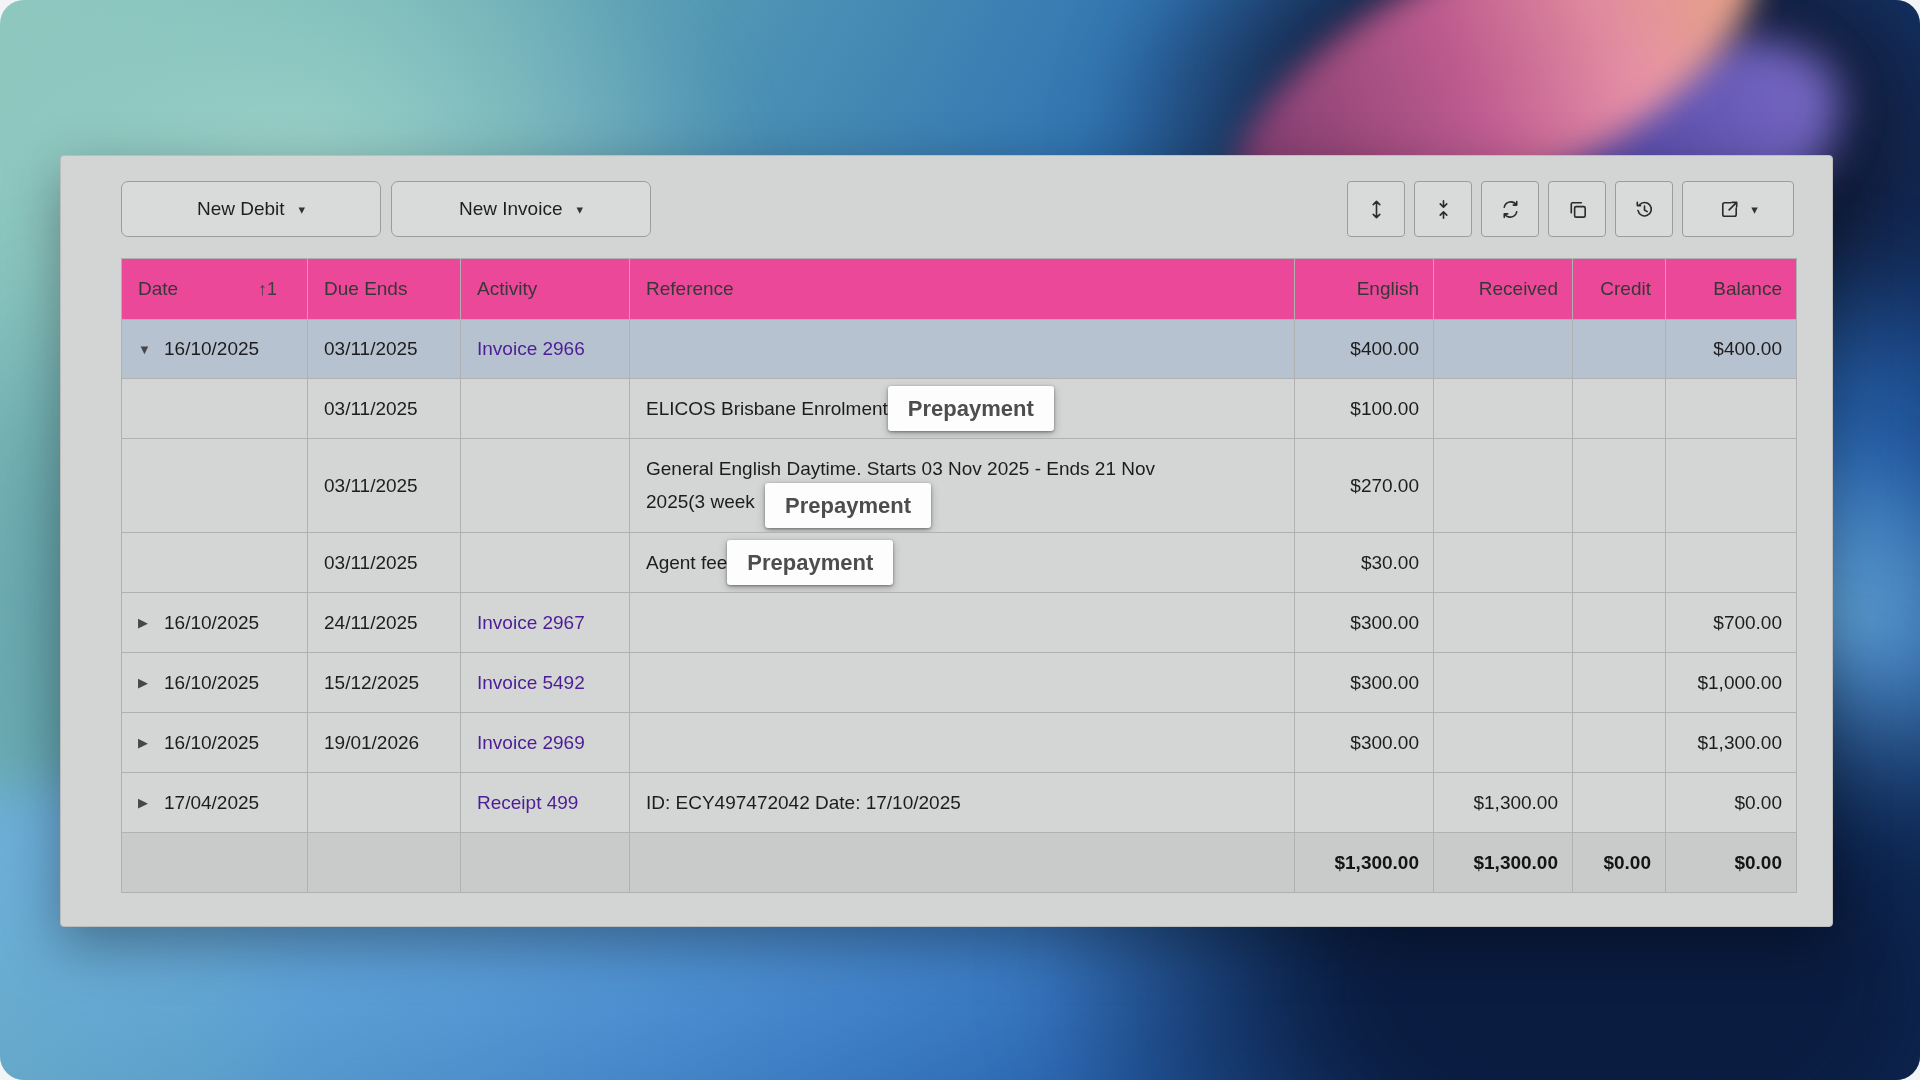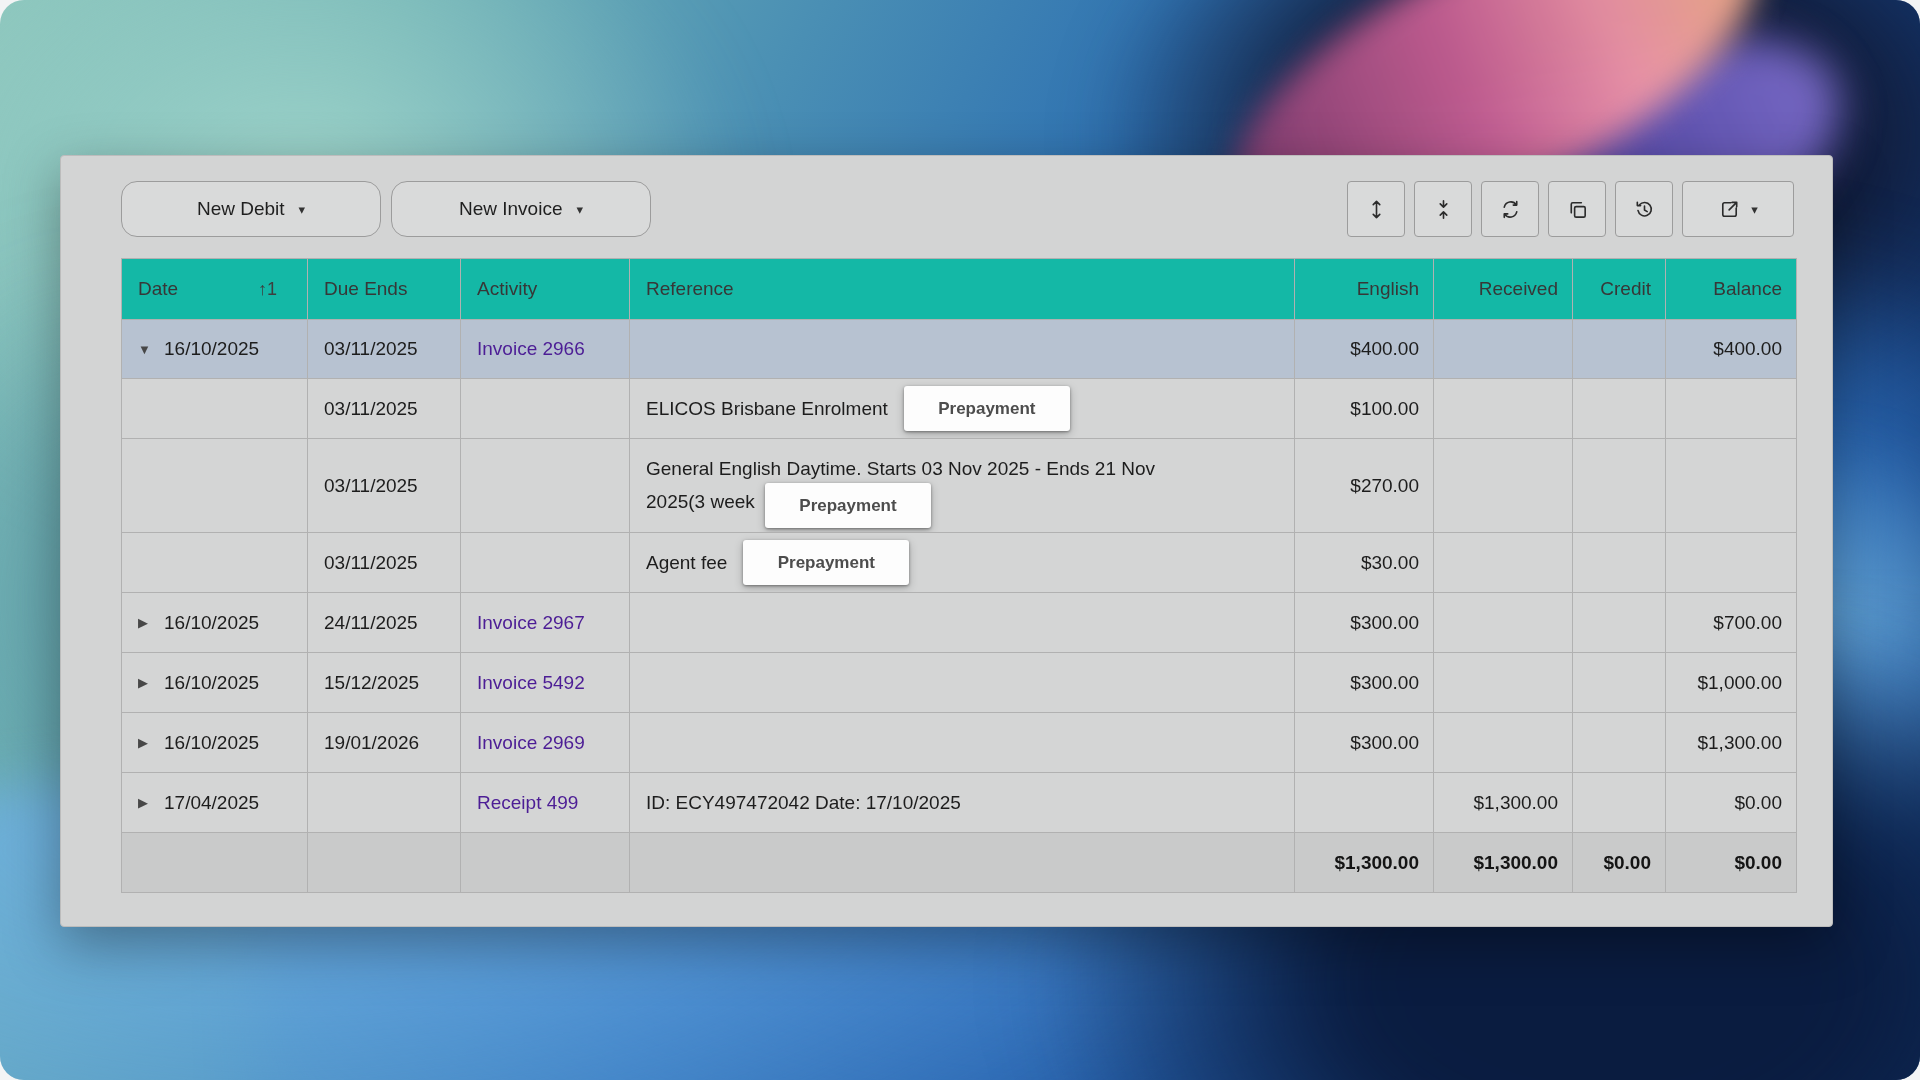--- a/index.html
+++ b/index.html
@@ -34,57 +34,57 @@
   .wl-tealmid { left:-140px; top:240px; width:460px; height:720px; filter:blur(44px);
     background:radial-gradient(closest-side,rgba(92,152,166,.6),rgba(92,152,166,0)); }
 
   
   .panel { position:absolute; left:60px; top:155px; width:1773px; height:772px;
     background:#d3d4d4; border:1px solid #bcbcbc; border-radius:4px;
     box-shadow:0 18px 55px rgba(0,0,0,.35); padding:25px 38px 0 60px; }
 
   
   .toolbar { display:flex; align-items:center; gap:10px; height:56px; }
-  .btn { height:56px; background:#d9dada; border:1px solid #9c9c9c; border-radius:16px;
+  .btn { height:56px; background:#d9dada; border:1px solid #9c9c9c; border-radius:7px;
     font-size:19px; color:#1f1f1f; display:inline-flex; align-items:center; justify-content:center;
     gap:14px; cursor:pointer; font-family:inherit; }
   .btn-debit, .btn-invoice { min-width:260px; }
   .btn-resched { min-width:251px; }
   .caret { font-size:13px; color:#333; line-height:1; }
   .tool-right { margin-left:auto; display:flex; gap:9px; }
   .ibtn { width:58px; height:56px; background:#d9dada; border:1px solid #9c9c9c; border-radius:4px;
     display:inline-flex; align-items:center; justify-content:center; gap:10px; cursor:pointer; }
   .ibtn svg { width:23px; height:23px; stroke:#2b2b2b; fill:none; stroke-width:1.7;
     stroke-linecap:round; stroke-linejoin:round; }
   .ibtn-export { width:112px; }
 
   
   table { margin-top:21px; border-collapse:collapse; table-layout:fixed; width:1675px;
     font-size:19px; color:#1d1d1d; }
   th, td { border:1px solid #b1b1b1; padding:0 16px; vertical-align:middle;
     background:#d4d5d5; overflow:hidden; }
-  th { background:#14b8a6; color:#373737; font-weight:400; text-align:left; }
+  th { background:#ec4899; color:#373737; font-weight:400; text-align:left; }
   .num { text-align:right; padding-right:14px; }
   tr.hd { height:61px; }
   tr.h59 { height:59px; }
   tr.h60 { height:60px; }
   tr.tall { height:94px; }
   tr.sel td { background:#b7c2d1; }
   tr.totals td { background:#c9caca; font-weight:700; color:#141414; }
   .th-date { display:flex; align-items:center; justify-content:space-between; padding-right:14px; }
   .sort { font-size:18px; color:#3e3e3e; }
   .cell-date { display:flex; align-items:center; }
   .exp { width:26px; display:inline-block; font-size:13px; color:#474747; cursor:pointer; flex:0 0 26px; }
   a.act-link { color:#4c1d95; text-decoration:none; cursor:pointer;margin-top:31px; }
   td.c-ref { position:relative; }
-  .ref-flex { display:flex; align-items:center; gap:16px; }
+  .ref-flex { display:flex; align-items:center; }
   .ref-narrow { max-width:520px; line-height:1.7; }
   .badge { display:inline-flex; align-items:center; justify-content:center; min-width:166px;
     height:45px; padding:0 20px; background:#fdfdfd; color:#4d4d4d; font-weight:700;
-    font-size:17px; border-radius:3px; white-space:nowrap; z-index:4;
+    font-size:22px; border-radius:3px; white-space:nowrap; z-index:4;
     box-shadow:0 1px 3px rgba(0,0,0,.4), 0 3px 10px rgba(0,0,0,.22); }
   .badge-abs { position:absolute; left:135px; top:44px; }
 </style>
 </head>
 <body>
 
 <div class="wallpaper">
   <div class="wl wl-teal"></div>
   <div class="wl wl-tealmid"></div>
   <div class="wl wl-darktr"></div>

